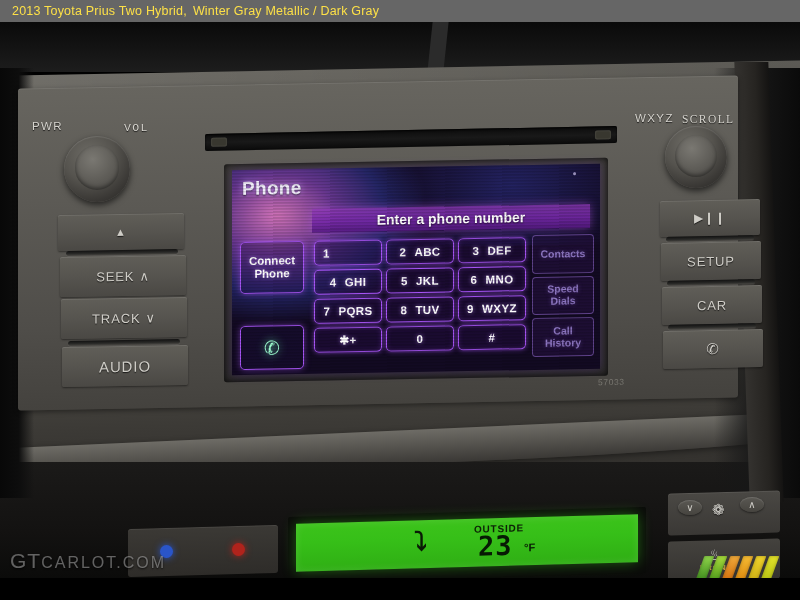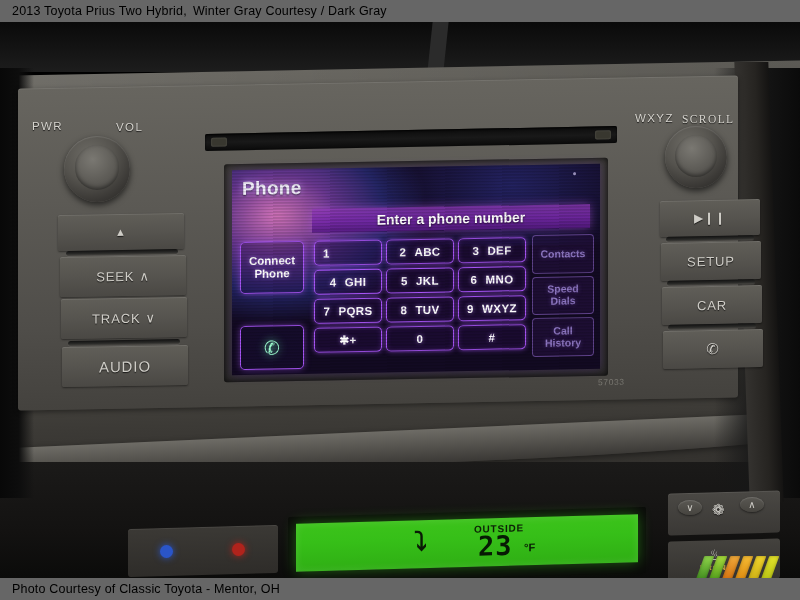--- a/index.html
+++ b/index.html
@@ -17,21 +17,21 @@
     overflow: hidden;
     background: #000;
   }
 
   
   .bar {
     position: absolute;
     left: 0;
     width: 800px;
     background: #666666;
-    color: #000000;
+    color: #fde047;
     font-size: 12.5px;
     display: flex;
     align-items: center;
     box-sizing: border-box;
     padding-left: 12px;
     letter-spacing: .2px;
   }
   #titlebar { top: 0; height: 22px; }
   #captionbar { top: 578px; height: 22px; }
   .ttl-sep { display:inline-block; width:6px; }
@@ -366,21 +366,21 @@
   }
 </style>
 </head>
 <body>
 
 <div id="shot">
 
   <div class="bar" id="titlebar">
     <span>2013 Toyota Prius Two Hybrid,</span>
     <span class="ttl-sep"></span>
-    <span>Winter Gray Courtesy / Dark Gray</span>
+    <span>Winter Gray Metallic / Dark Gray</span>
   </div>
 
   <div id="photo">
 
     <div class="topdark"></div>
     <div class="dashface"></div>
     <div class="lowerconsole"></div>
     <div class="consolelip"></div>
     <div class="bottomdark"></div>
     <div class="sidedark-l"></div>
@@ -388,21 +388,21 @@
     <div class="rpillar"></div>
 
     <div class="headunit"></div>
 
     <div class="cdslot">
       <div class="cdtab" style="left:6px; top:4px;"></div>
       <div class="cdtab" style="right:6px; top:4px;"></div>
     </div>
 
     <div class="knoblabel" style="left:32px; top:98px;">PWR</div>
-    <div class="knoblabel" style="left:116px; top:99px;">VOL</div>
+    <div class="knoblabel" style="left:124px; top:99px;font-family:Liberation Mono, monospace;">VOL</div>
     <div class="knob" style="left:64px; top:114px; width:66px; height:66px;"></div>
 
     <div class="btncol" style="left:58px; top:192px; width:126px; height:36px; transform:skewY(-1deg);">
       <span style="font-size:11px;">▲</span>
     </div>
     <div class="btn-sep" style="left:66px; top:228px; width:112px; transform:skewY(-1deg);"></div>
 
     <div class="btncol" style="left:60px; top:234px; width:126px; height:40px; transform:skewY(-1deg);">
       <span>SEEK</span>
       <span style="margin-left:5px;font-size:13px;">∧</span>
@@ -549,29 +549,29 @@
     </div>
     <div class="fanicon">❁</div>
     <div class="fanbtn" style="left:740px; top:475px;">
       <span>∧</span>
     </div>
 
     <div class="defrostpanel"></div>
     <div class="defrosticon">♨</div>
     <div class="defrosttxt">FRONT</div>
 
+    <div class="watermark">
+      <span>GT</span><span class="small">CARLOT.COM</span>
+    </div>
 
     <div class="brandlogo">
       <div class="stripe" style="background:linear-gradient(180deg,#8fd44a,#3f8c1e)"></div>
       <div class="stripe" style="background:linear-gradient(180deg,#a8dc3c,#4f9c1c)"></div>
       <div class="stripe" style="background:linear-gradient(180deg,#f0a93a,#d4710f)"></div>
       <div class="stripe" style="background:linear-gradient(180deg,#f5bb33,#dd8a10)"></div>
       <div class="stripe" style="background:linear-gradient(180deg,#f0d32c,#cdb015)"></div>
       <div class="stripe" style="background:linear-gradient(180deg,#e3e12a,#b8c415)"></div>
     </div>
 
   </div>
 
-  <div class="bar" id="captionbar">
-    <span>Photo Courtesy of Classic Toyota - Mentor, OH</span>
-  </div>
 
 </div>
 
 </body></html>

